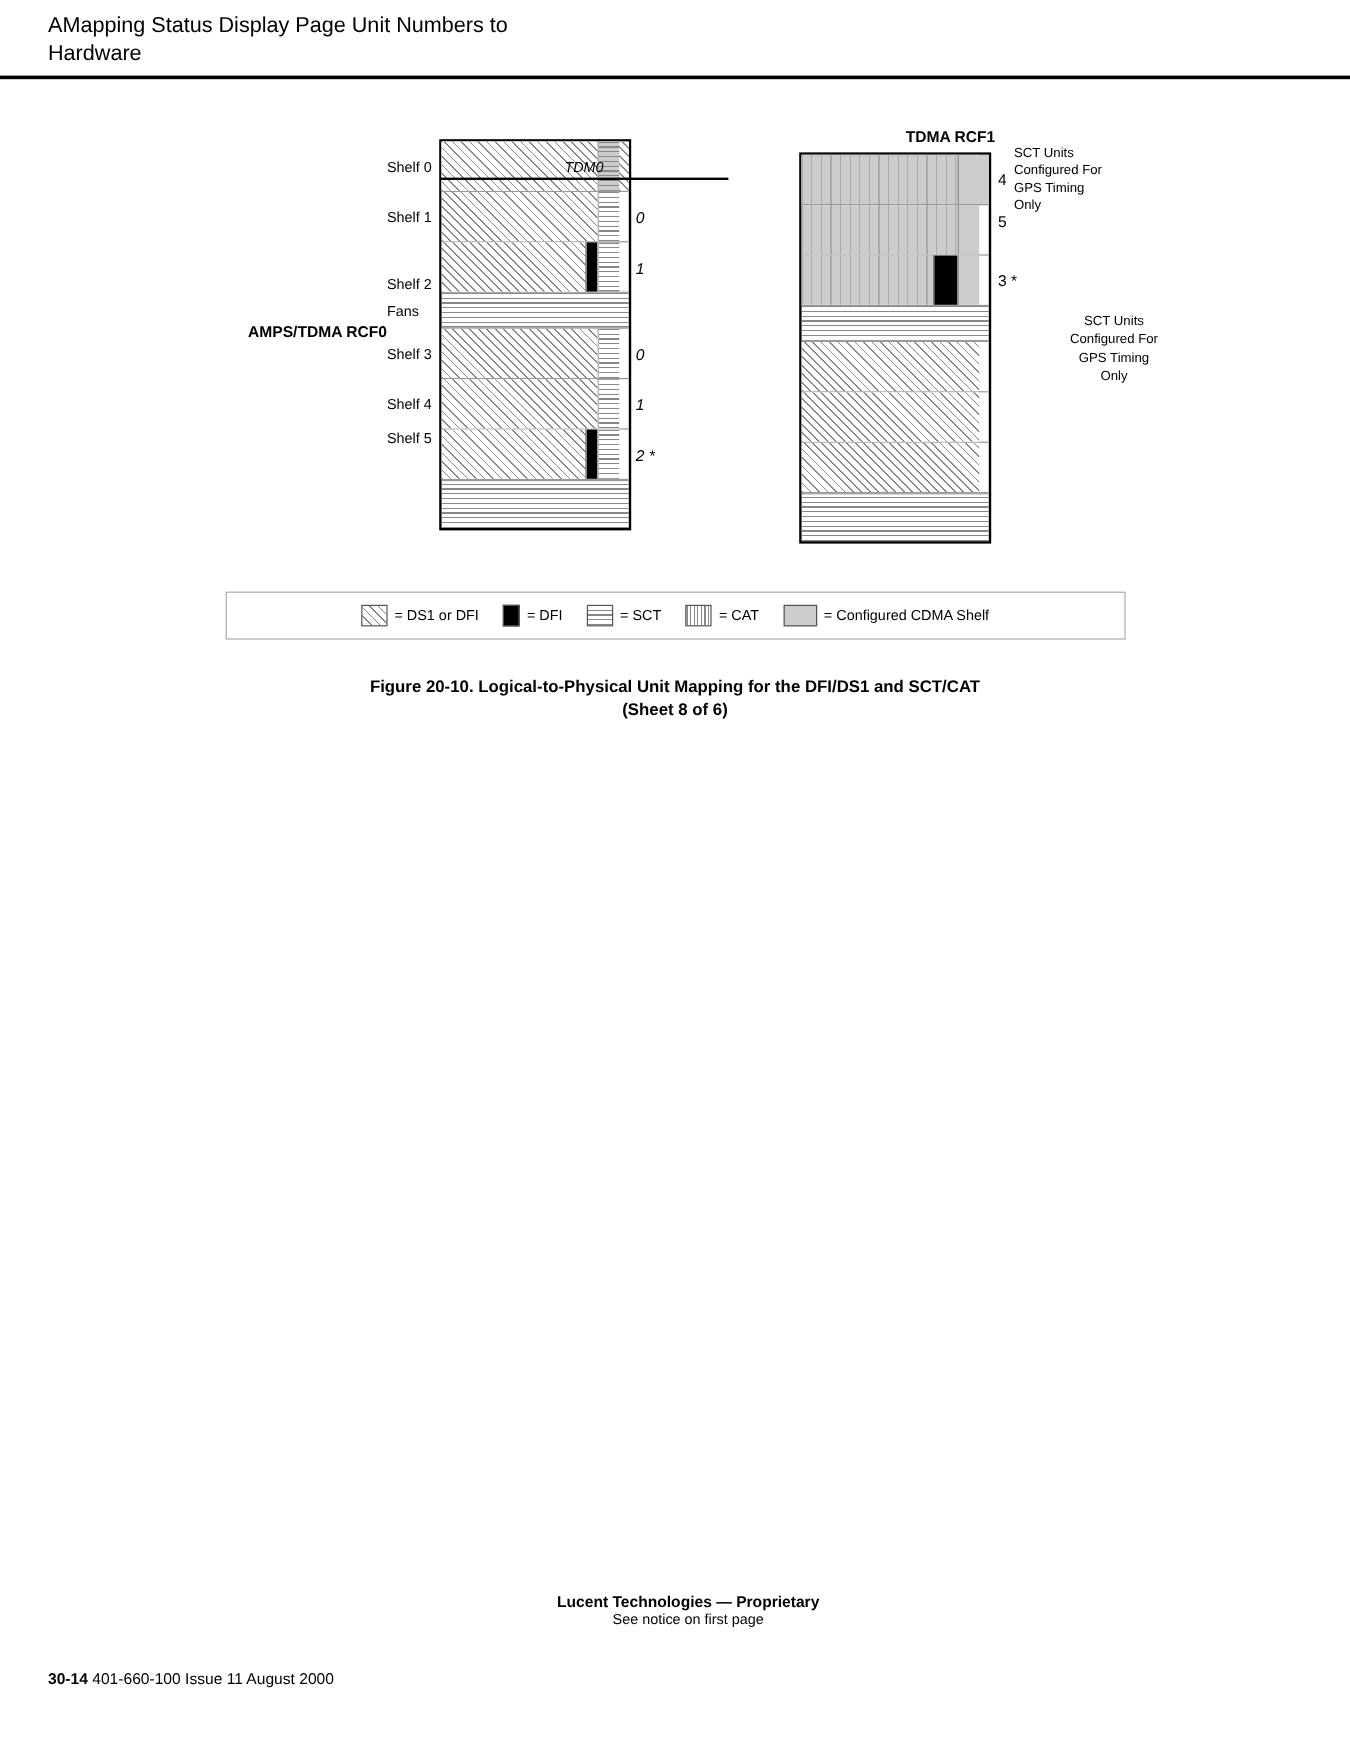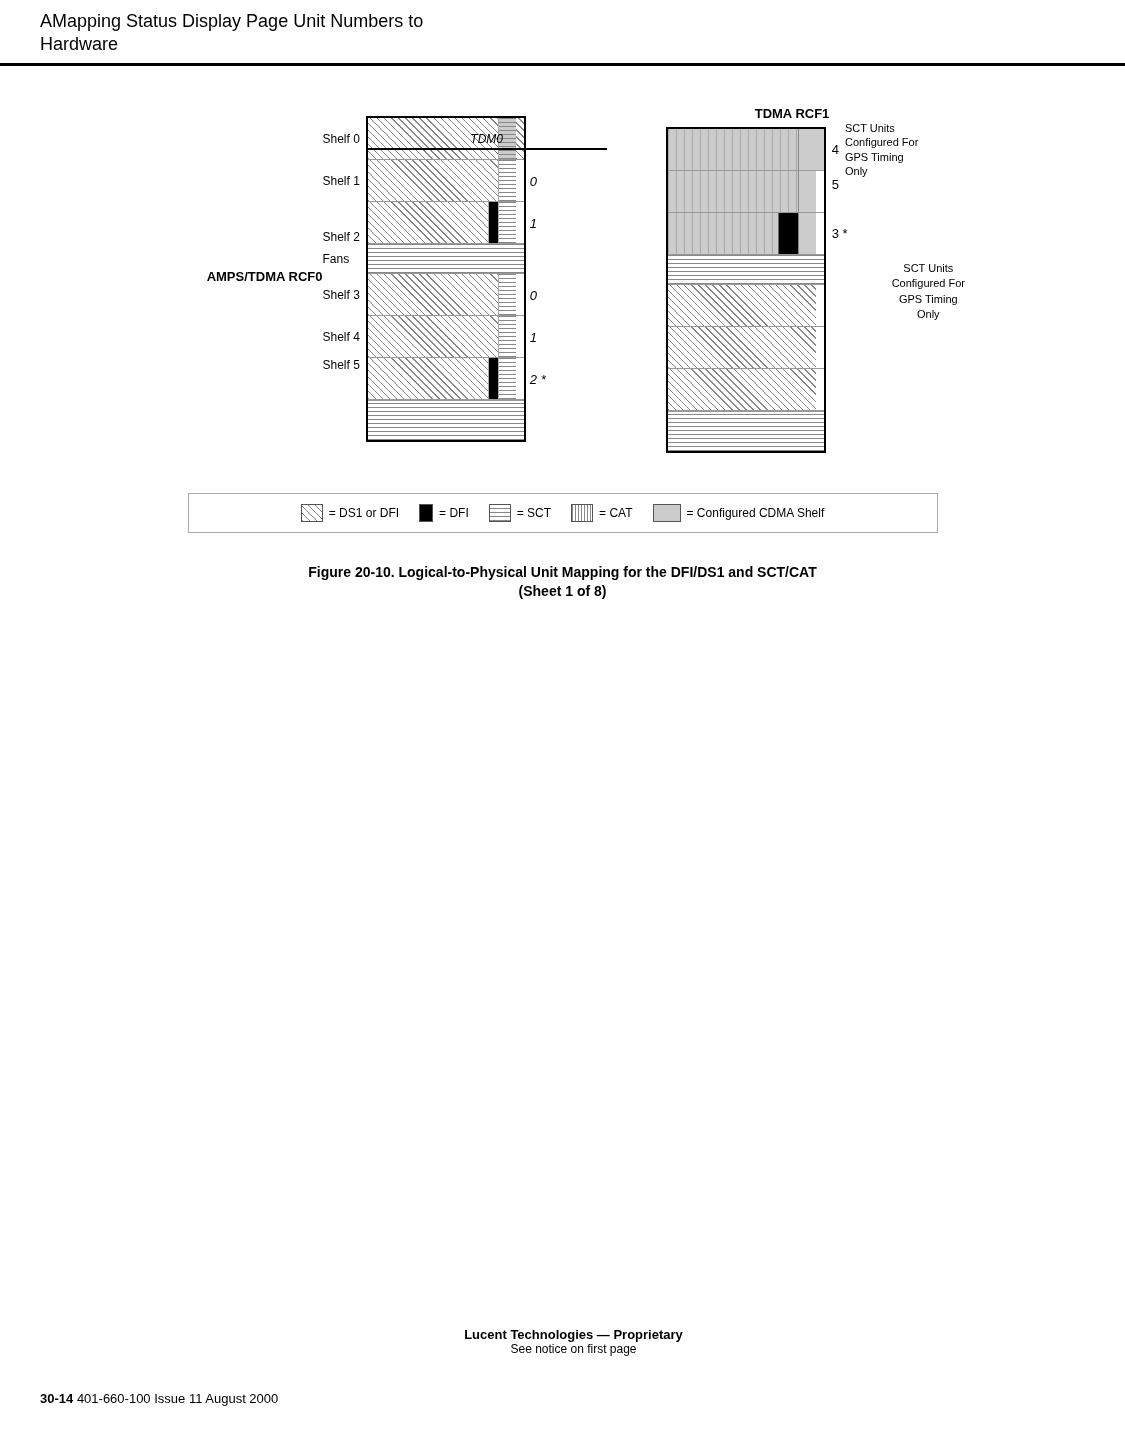--- a/index.html
+++ b/index.html
@@ -329,21 +329,21 @@
     </div>
 
     <div class="legend-item">
       <div style="width:28px; height:18px; border:1px solid #555; background:#ccc;"></div>
       <span>=  Configured CDMA Shelf</span>
     </div>
   </div>
 
   <div class="figure-caption" style="margin-top:30px;">
     <div>Figure 20-10.  Logical-to-Physical Unit Mapping for the DFI/DS1 and SCT/CAT</div>
-    <div>(Sheet 1 of 8)</div>
+    <div>(Sheet 8 of 6)</div>
   </div>
 
   <div style="position:absolute; bottom:60px; width:100%; text-align:center; left:11px;">
     <div class="footer-company">Lucent Technologies — Proprietary</div>
     <div class="footer-notice">See notice on first page</div>
   </div>
 
   <div style="position:absolute; bottom:10px; left:40px; font-size:13px; font-weight:bold;">
     <span>30-14</span>
     <span style="font-weight:normal; ">401-660-100 Issue 11    August 2000</span>

